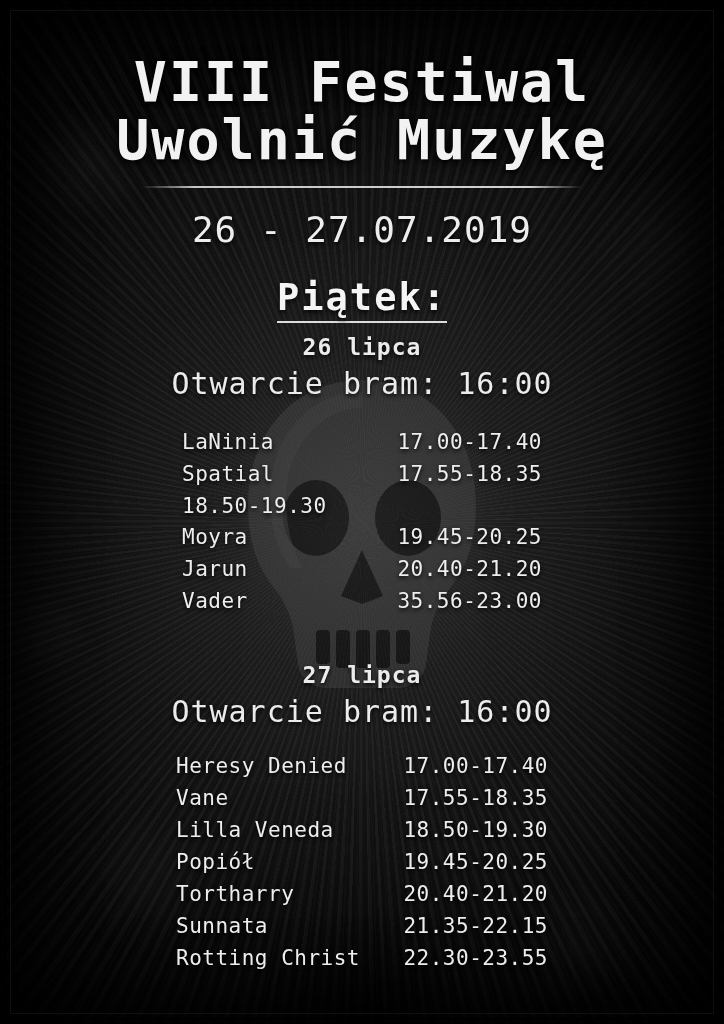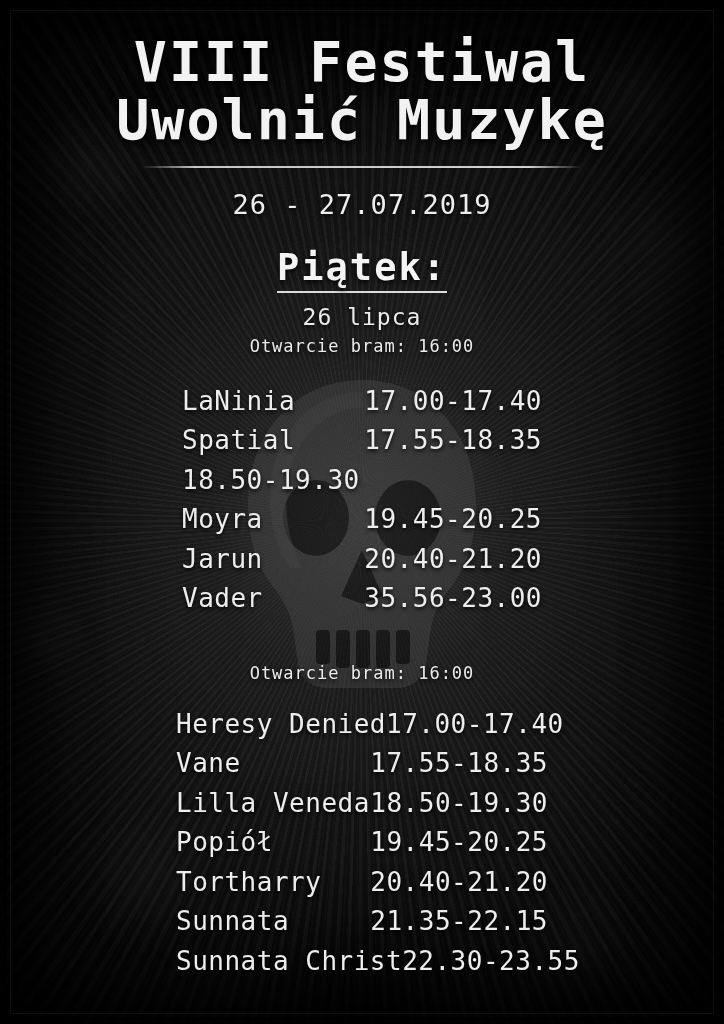--- a/index.html
+++ b/index.html
@@ -121,36 +121,36 @@
   .title {
     font-family: "DejaVu Sans Mono", monospace;
     font-weight: bold;
     letter-spacing: 2px;
     text-shadow: 0 2px 5px rgba(0,0,0,0.95), 0 0 14px rgba(0,0,0,0.8);
     color: #f2f2f2;
   }
   #title-line1 {
     font-size: 55px;
     line-height: 1.02;
-    padding-top: 34px;
+    padding-top: 54px;
   }
   #title-line2 {
     font-size: 55px;
     line-height: 1.12;
   }
 
   #rule {
     width: 440px;
     height: 2px;
     margin: 14px auto 0 auto;
     background: linear-gradient(to right, rgba(230,230,230,0) 0%, rgba(230,230,230,0.85) 12%, rgba(230,230,230,0.9) 88%, rgba(230,230,230,0) 100%);
   }
 
   #dates {
-    font-size: 27px;
+    font-size: 36px;
     letter-spacing: 1px;
     margin-top: 21px;
     color: #ededed;
     text-shadow: 0 2px 4px rgba(0,0,0,0.9);
   }
   #city {
     font-size: 24px;
     letter-spacing: 1px;
     margin-top: 8px;
     color: #ededed;
@@ -170,40 +170,41 @@
     padding-bottom: 2px;
     text-shadow: 0 2px 5px rgba(0,0,0,0.95);
     text-align: right;
   }
   .day-date {
     font-size: 23px;
     letter-spacing: 1px;
     margin-top: 11px;
     color: #ebebeb;
     text-shadow: 0 2px 4px rgba(0,0,0,0.9);
+    font-weight: bold;
   }
   .day-gates {
-    font-size: 17px;
+    font-size: 30px;
     letter-spacing: 1px;
     margin-top: 6px;
     color: #ebebeb;
     text-shadow: 0 2px 4px rgba(0,0,0,0.9);
   }
 
   .lineup {
     margin: 26px auto 0 auto;
     width: 360px;
     text-align: left;
   }
   .lineup.second { width: 372px; margin-top: 22px; text-align: right; }
 
   .lineup-row {
     display: flex;
     justify-content: space-between;
-    font-size: 26px;
+    font-size: 21px;
     letter-spacing: 0.5px;
     line-height: 1.52;
     color: #ededed;
     text-shadow: 0 2px 4px rgba(0,0,0,0.95);
   }
   .artist { white-space: nowrap; }
   .time { white-space: nowrap; }
 </style>
 </head>
 <body>
@@ -270,20 +271,21 @@
           <span class="time">20.40-21.20</span>
         </div>
         <div class="lineup-row">
           <span class="artist">Vader</span>
           <span class="time">35.56-23.00</span>
         </div>
       </div>
     </div>
 
     <div class="day-block second">
+      <div class="day-date">27 lipca</div>
       <div class="day-gates">Otwarcie bram: 16:00</div>
 
       <div class="lineup second">
         <div class="lineup-row">
           <span class="artist">Heresy Denied</span>
           <span class="time">17.00-17.40</span>
         </div>
         <div class="lineup-row">
           <span class="artist">Vane</span>
           <span class="time">17.55-18.35</span>
@@ -298,21 +300,21 @@
         </div>
         <div class="lineup-row">
           <span class="artist">Tortharry</span>
           <span class="time">20.40-21.20</span>
         </div>
         <div class="lineup-row">
           <span class="artist">Sunnata</span>
           <span class="time">21.35-22.15</span>
         </div>
         <div class="lineup-row">
-          <span class="artist">Sunnata Christ</span>
+          <span class="artist">Rotting Christ</span>
           <span class="time">22.30-23.55</span>
         </div>
       </div>
     </div>
 
   </div>
 
   <div id="vignette"></div>
   <div id="edge"></div>
   <div id="edge2"></div>

